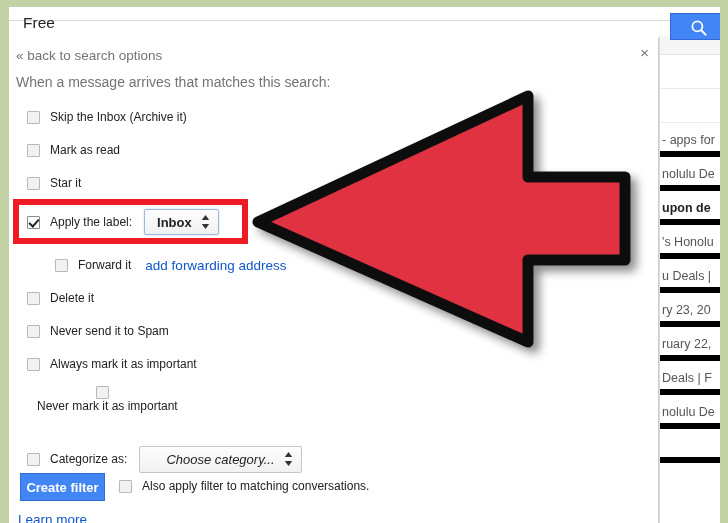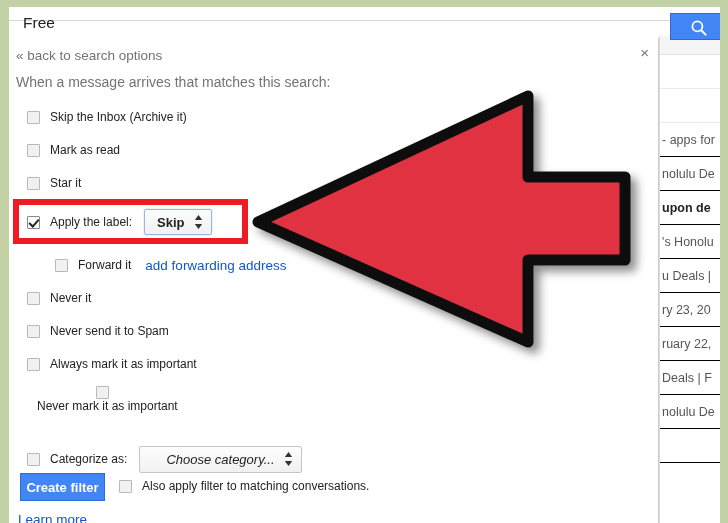--- a/index.html
+++ b/index.html
@@ -45,21 +45,21 @@
     left: 659px; top: 36px;
     width: 61px; height: 487px;
     background: #ffffff;
     border-left: 1px solid #dcdcdc;
     z-index: 1;
     overflow: hidden;
   }
   .bg-row {
     position: relative;
     height: 34px;
-    border-bottom: 1px solid #000000;
+    border-bottom: 6px solid #000000;
     font-size: 12.5px;
     color: #555555;
     line-height: 34px;
     white-space: nowrap;
     padding-left: 2px;
     box-sizing: border-box;
   }
   .bg-row.hdr {
     background: #f5f5f5;
     height: 19px;
@@ -323,35 +323,35 @@
         <span class="opt-label">Mark as read</span>
       </div>
       <div class="opt-row" style="top: 172px;">
         <span class="cbx"></span>
         <span class="opt-label">Star it</span>
       </div>
       <div class="opt-row" style="top: 211px;">
         <span class="cbx checked"></span>
         <span class="opt-label">Apply the label:</span>
         <span class="sel focus" style="margin-left: 12px;">
-          <span>Skip</span>
+          <span>Inbox</span>
           <svg class="arrows" viewBox="0 0 9 14">
             <polygon points="4.5,0 8.2,5 0.8,5" fill="#333"></polygon>
             <polygon points="4.5,14 8.2,9 0.8,9" fill="#333"></polygon>
           </svg>
         </span>
       </div>
       <div class="opt-row" style="top: 254px; padding-left: 28px;">
         <span class="cbx"></span>
         <span class="opt-label">Forward it</span>
         <a class="inline-link">add forwarding address</a>
       </div>
       <div class="opt-row" style="top: 287px;">
         <span class="cbx"></span>
-        <span class="opt-label">Never it</span>
+        <span class="opt-label">Delete it</span>
       </div>
       <div class="opt-row" style="top: 320px;">
         <span class="cbx"></span>
         <span class="opt-label">Never send it to Spam</span>
       </div>
       <div class="opt-row" style="top: 353px;">
         <span class="cbx"></span>
         <span class="opt-label">Always mark it as important</span>
       </div>
       <div class="opt-row" style="top: 386px; flex-direction: column;">

